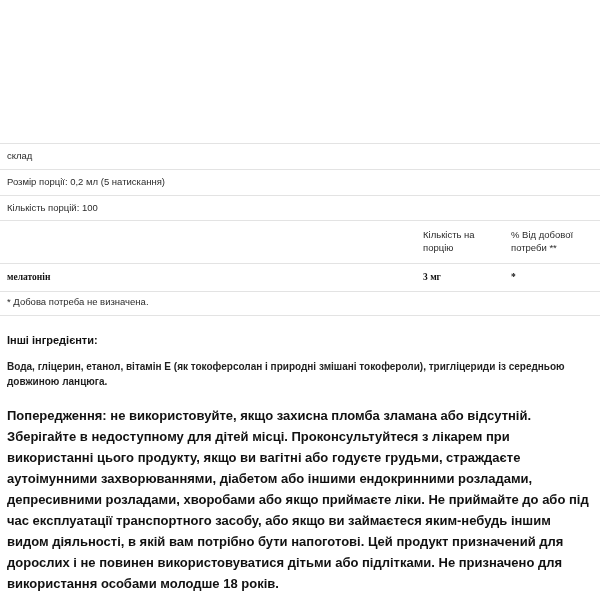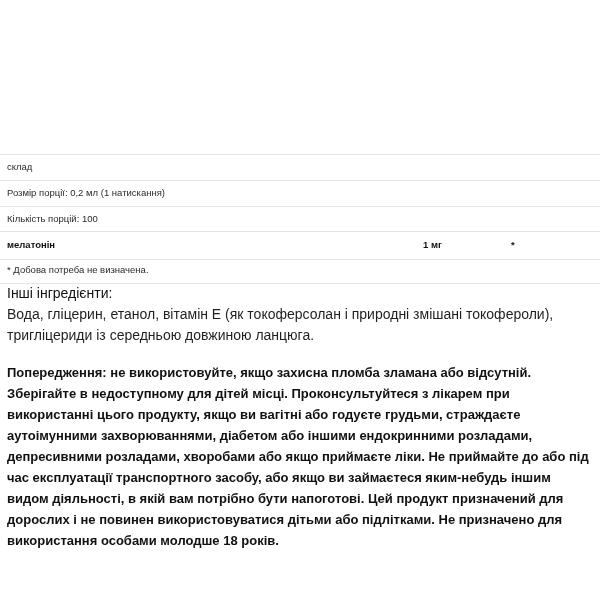--- a/index.html
+++ b/index.html
@@ -26,21 +26,20 @@
   .top-spacer {
     height: 143px;
   }
 
   
   .facts-table {
     width: 600px;
     border-collapse: collapse;
     table-layout: fixed;
     font-size: 9.5px;
-    margin-top: 11px;
   }
 
   .facts-table td {
     border-top: 1px solid #e3e3e3;
     padding: 6px 6px 6px 7px;
     vertical-align: top;
     line-height: 1.35;
     color: #222222;
   }
 
@@ -66,50 +65,53 @@
   .row-header .hdr-amount,
   .row-header .hdr-dv {
     width: 72px;
   }
 
   .row-nutrient td {
     font-weight: bold;
     color: #111111;
     padding-top: 7px;
     padding-bottom: 7px;
+    font-family: Liberation Serif, serif;
   }
 
   .row-footnote td {
     font-weight: normal;
     font-size: 9.5px;
     color: #2b2b2b;
     padding-top: 4px;
     padding-bottom: 6px;
   }
 
   .cell-empty { }
 
   
   .body-section {
     padding: 0 7px;
     box-sizing: border-box;
     width: 600px;
   }
 
   .other-heading {
-    font-size: 14px;
-    font-weight: normal;
+    font-size: 11px;
+    font-weight: bold;
     color: #111111;
+    margin-top: 17px;
     line-height: 1.4;
   }
 
   .other-body {
-    font-size: 14px;
-    font-weight: normal;
+    font-size: 10px;
+    font-weight: bold;
     color: #1f1f1f;
+    margin-top: 11px;
     line-height: 1.5;
   }
 
   .warning-body {
     font-size: 13px;
     font-weight: bold;
     color: #111111;
     margin-top: 16px;
     line-height: 1.62;
   }
@@ -125,28 +127,33 @@
     <colgroup>
       <col class="col-name">
       <col class="col-amount">
       <col class="col-dv">
     </colgroup>
     <tbody>
       <tr class="row-plain">
         <td colspan="3">склад</td>
       </tr>
       <tr class="row-plain">
-        <td colspan="3">Розмір порції: 0,2 мл (1 натискання)</td>
+        <td colspan="3">Розмір порції: 0,2 мл (5 натискання)</td>
       </tr>
       <tr class="row-plain">
         <td colspan="3">Кількість порцій: 100</td>
       </tr>
+      <tr class="row-header">
+        <td class="cell-empty"></td>
+        <td class="hdr-amount">Кількість на порцію</td>
+        <td class="hdr-dv">% Від добової потреби **</td>
+      </tr>
       <tr class="row-nutrient">
         <td>мелатонін</td>
-        <td>1 мг</td>
+        <td>3 мг</td>
         <td>*</td>
       </tr>
       <tr class="row-footnote last-row">
         <td colspan="3">* Добова потреба не визначена.</td>
       </tr>
     </tbody>
   </table>
 
   <div class="body-section">
     <div class="other-heading">Інші інгредієнти:</div>

